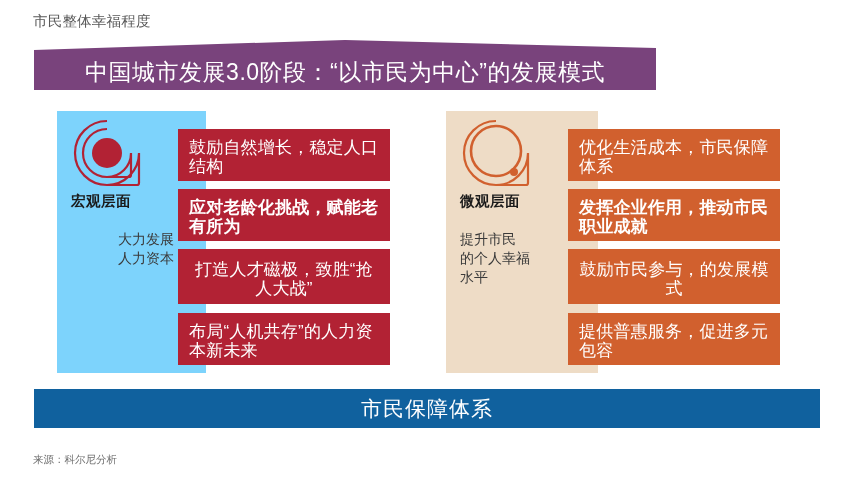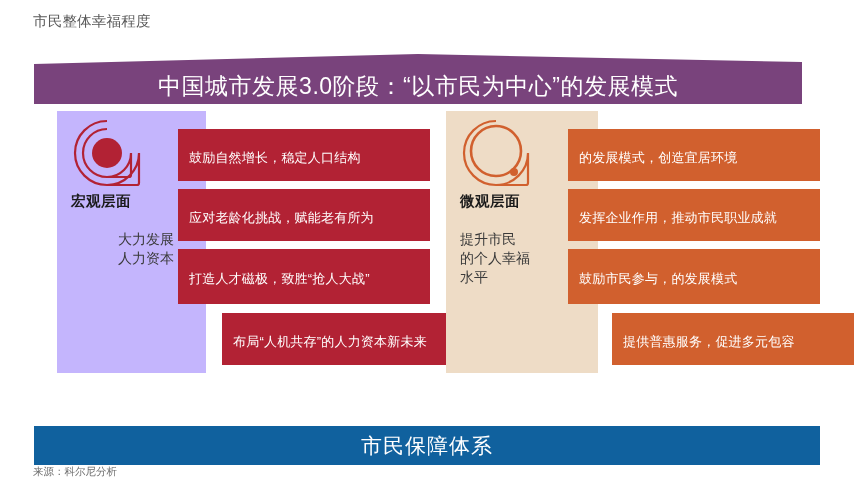--- a/index.html
+++ b/index.html
@@ -33,22 +33,22 @@
     font-weight: normal;
     color: #595959;
     letter-spacing: 0.2px;
     white-space: nowrap;
   }
 
   
   .banner-top {
     position: absolute;
     left: 34px;
-    top: 54px;
-    width: 768px;
+    top: 40px;
+    width: 622px;
     height: 50px;
   }
   .banner-top .shape {
     position: absolute;
     inset: 0;
     background: #79437C;
     -webkit-clip-path: polygon(0% 20%, 50% 0%, 100% 16%, 100% 100%, 0% 100%);
     clip-path: polygon(0% 20%, 50% 0%, 100% 16%, 100% 100%, 0% 100%);
   }
   .banner-top .label {
@@ -63,21 +63,21 @@
     letter-spacing: 0.5px;
     white-space: nowrap;
   }
 
   
   .panel {
     position: absolute;
     top: 111px;
     height: 262px;
   }
-  .panel.left  { left: 57px;  width: 149px; background: #c4b5fd; }
+  .panel.left  { left: 57px;  width: 149px; background: #7dd3fc; }
   .panel.right { left: 446px; width: 152px; background: #EEDCC6; }
 
   .panel-icon {
     position: absolute;
     left: 14px;
     top: 6px;
     width: 72px;
     height: 72px;
   }
   .panel-icon svg { display: block; width: 72px; height: 72px; }
@@ -108,63 +108,62 @@
     top: 111px;
     width: 232px;
     height: 262px;
   }
   .boxcol.left  { left: 178px; }
   .boxcol.right { left: 568px; }
 
   .item-box {
     position: absolute;
     left: 0;
-    width: 252px;
+    width: 212px;
     box-sizing: border-box;
     display: flex;
     align-items: center;
     padding: 4px 11px 0 11px;
     color: #ffffff;
-    font-size: 13px;
+    font-size: 17px;
     line-height: 19px;
     letter-spacing: 0.2px;
   }
   .boxcol.left  .item-box { background: #B22234; }
   .boxcol.right .item-box { background: #D1602E; }
 
   .item-box.b0 { top: 18px;  height: 52px; }
-  .item-box.b1 { top: 78px;  height: 52px; }
+  .item-box.b1 { top: 78px;  height: 52px; font-weight: bold; }
   .item-box.b2 { top: 138px; height: 55px; text-align: center; }
-  .item-box.b3 { top: 202px; height: 52px; margin-left: 44px; }
+  .item-box.b3 { top: 202px; height: 52px; }
 
   
   .banner-bottom {
     position: absolute;
     left: 34px;
     top: 389px;
     width: 786px;
     height: 39px;
     background: #10619E;
     display: flex;
     align-items: center;
     justify-content: center;
-    margin-top: 37px;
   }
   .banner-bottom .label {
     color: #ffffff;
     font-size: 21px;
     letter-spacing: 1px;
     white-space: nowrap;
   }
 
   
   .source-note {
     position: absolute;
     left: 33px;
-    top: 465px;
+    top: 453px;
     font-size: 10.5px;
     color: #6e6e6e;
     white-space: nowrap;
   }
 </style>
 </head>
 <body>
 
 <div id="slide">
 
@@ -203,21 +202,21 @@
         <circle cx="54" cy="55" r="4" fill="#D1602E"></circle>
       </svg>
     </span>
     <div class="panel-heading">微观层面</div>
     <div class="panel-sub" style="white-space:pre-line;">提升市民
 的个人幸福
 水平</div>
   </div>
 
   <div class="boxcol right">
-    <div class="item-box b0">的发展模式，创造宜居环境</div>
+    <div class="item-box b0">优化生活成本，市民保障体系</div>
     <div class="item-box b1">发挥企业作用，推动市民职业成就</div>
     <div class="item-box b2">鼓励市民参与，的发展模式</div>
     <div class="item-box b3">提供普惠服务，促进多元包容</div>
   </div>
 
   <div class="banner-bottom">
     <span class="label">市民保障体系</span>
   </div>
 
   <div class="source-note">来源：科尔尼分析</div>

